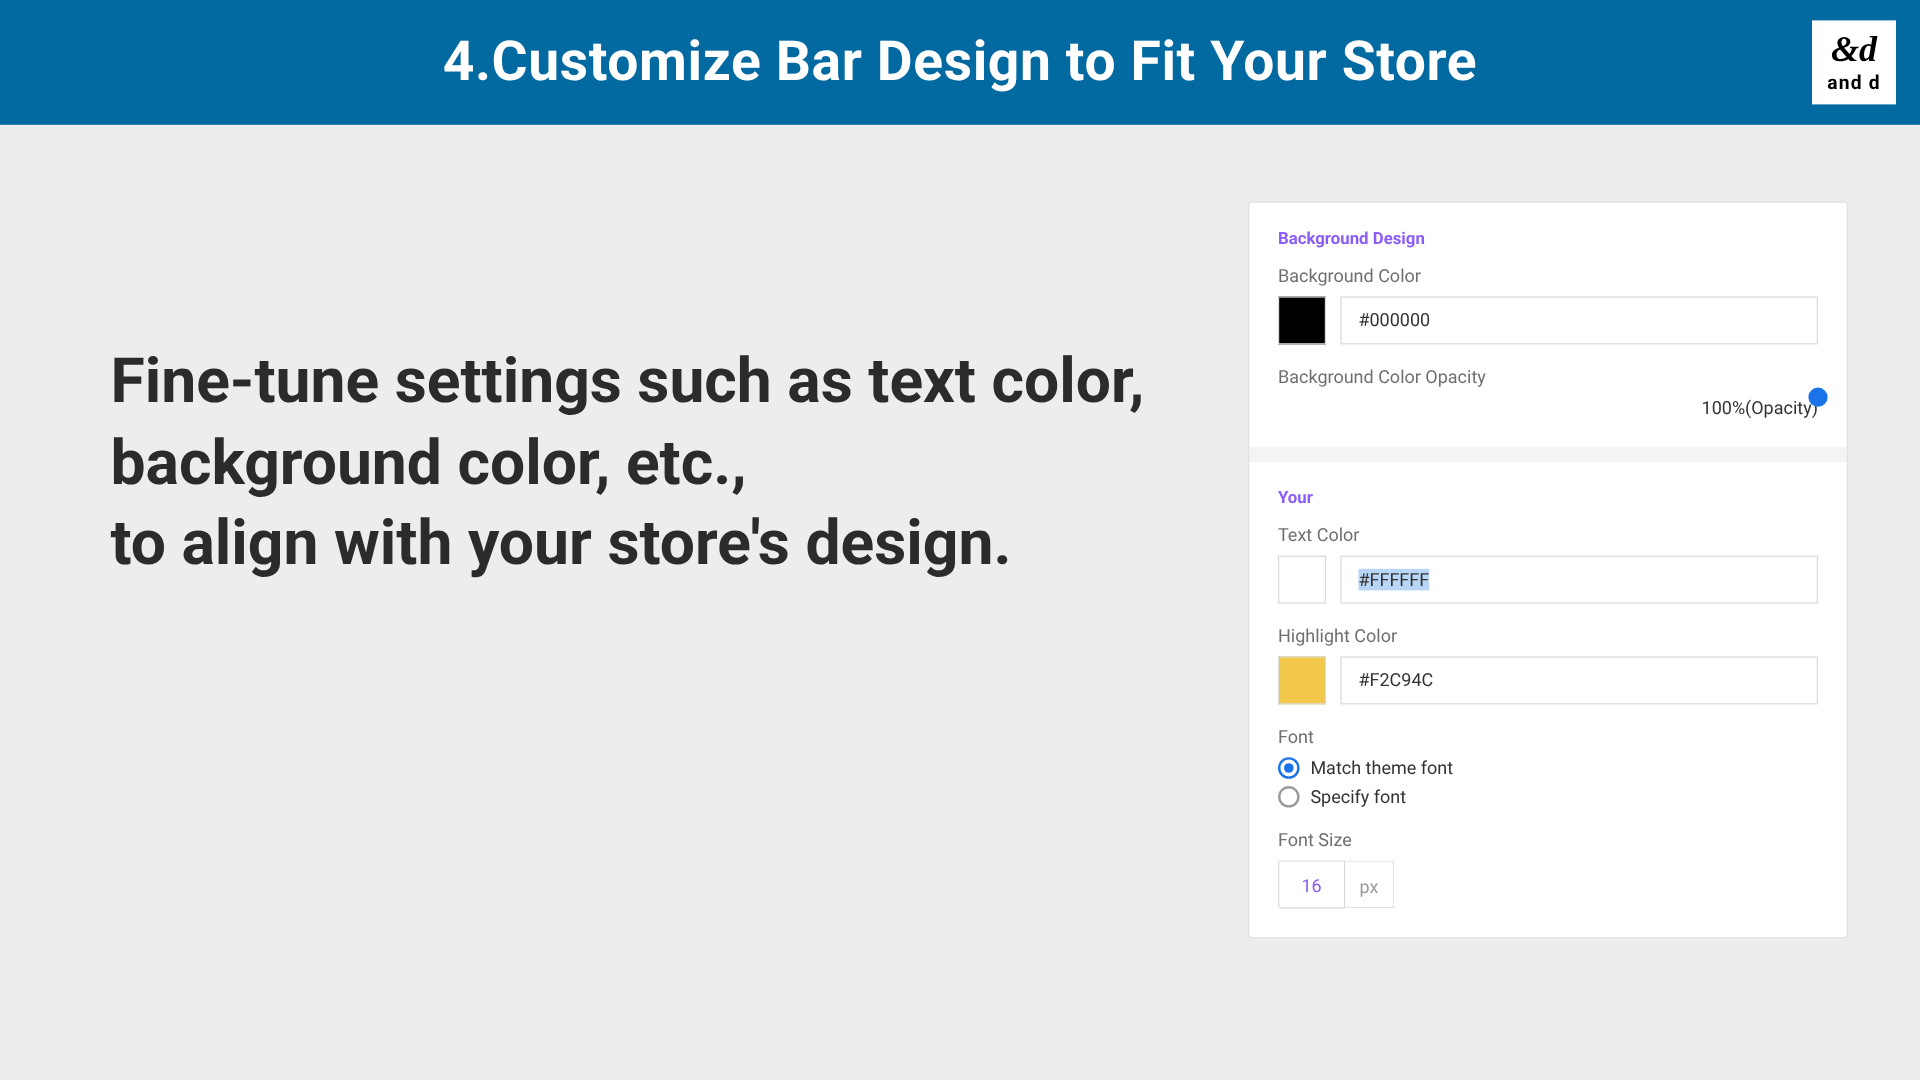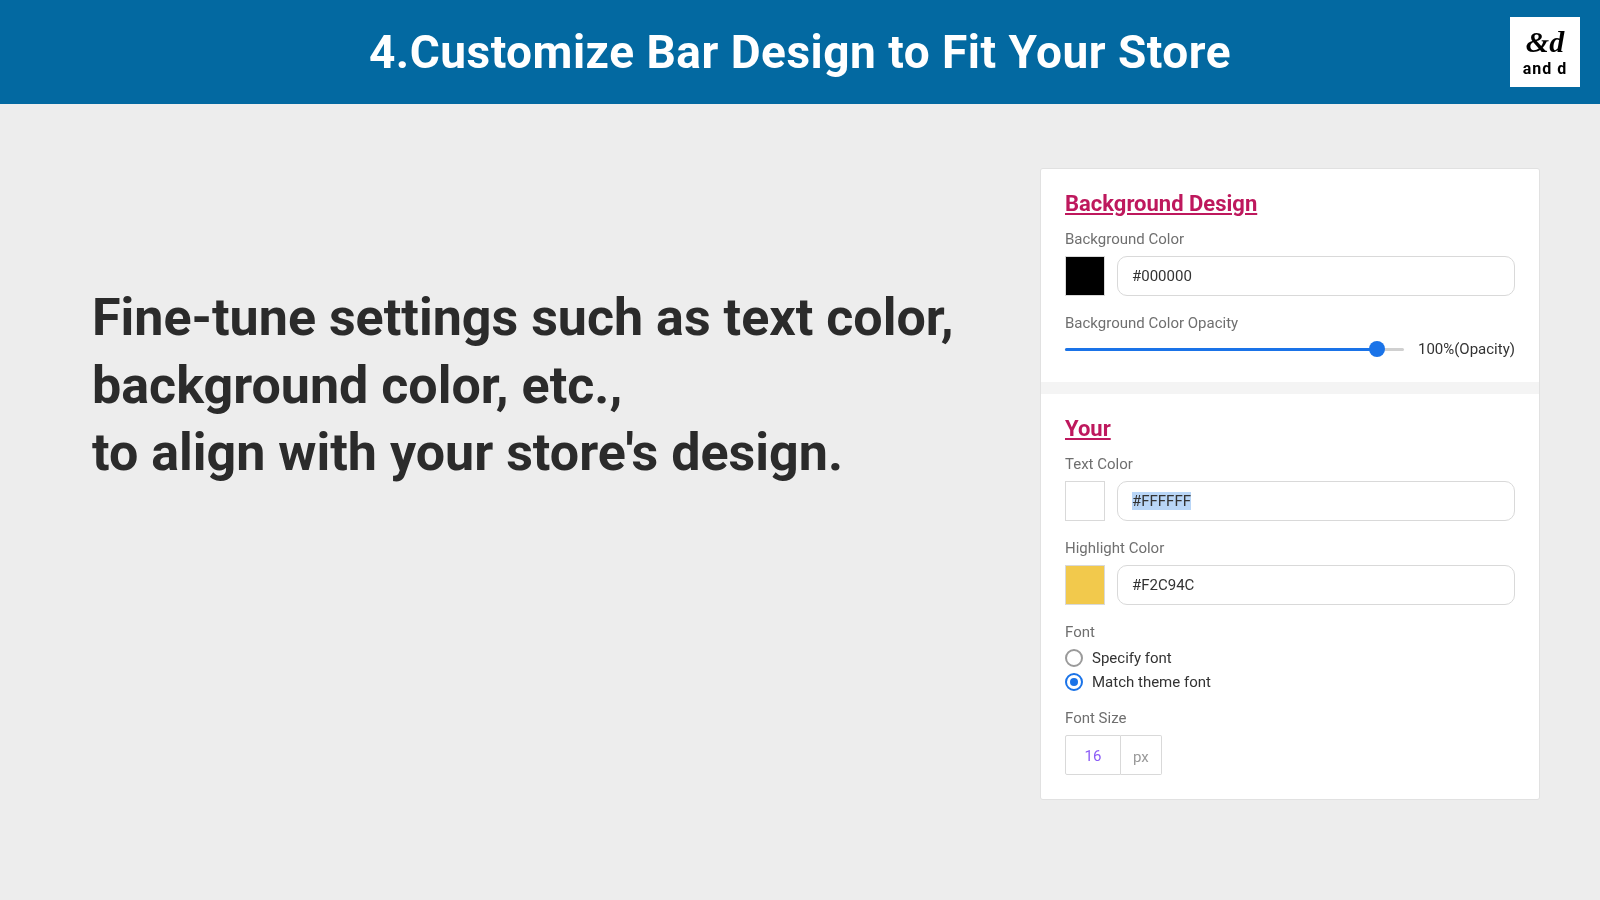--- a/index.html
+++ b/index.html
@@ -75,25 +75,24 @@
   }
   .panel {
     background: #ffffff;
     padding: 22px 24px 24px 24px;
   }
   .sep {
     height: 12px;
     background: #f4f4f4;
   }
   .panel-title {
-    font-size: 22px;
+    font-size: 14px;
     font-weight: 700;
-    color: #be185d;
+    color: #8b5cf6;
     margin-bottom: 14px;
-    text-decoration: underline;
   }
   .field-label {
     font-size: 15px;
     color: #6f6f6f;
     margin-bottom: 8px;
   }
   .color-row {
     display: flex;
     align-items: stretch;
     gap: 12px;
@@ -102,35 +101,36 @@
   .swatch {
     width: 40px;
     height: 40px;
     border: 1px solid #d9d9d9;
     flex-shrink: 0;
   }
   .color-input {
     flex: 1;
     height: 40px;
     border: 1px solid #d9d9d9;
-    border-radius: 10px;
+    border-radius: 0;
     padding: 0 14px;
     font-size: 15px;
     color: #333;
     background: #fff;
     display: flex;
     align-items: center;
   }
   .color-input.selected span {
     background: #b9d6f7;
   }
   .slider-row {
     display: flex;
-    align-items: flex-start;
-    gap: 14px;
+    align-items: flex-end;
+    gap: 0;
+    flex-direction: column;
   }
   .slider-track-wrap {
     flex: 1;
     position: relative;
     height: 18px;
     display: flex;
     align-items: center;
   }
   .slider-track {
     position: absolute;
@@ -276,29 +276,29 @@
         <div class="color-row">
           <div class="swatch" style="background:#F2C94C"></div>
           <div class="color-input">
               <span>#F2C94C</span>
             </div>
         </div>
 
         <div class="field-label">Font</div>
         <div class="radio-group">
           <div class="radio-row">
-            <div class="radio-outer"></div>
-            <span>Specify font</span>
-          </div>
-          <div class="radio-row">
             <div class="radio-outer checked">
                 <div class="radio-inner"></div>
               </div>
             <span>Match theme font</span>
           </div>
+          <div class="radio-row">
+            <div class="radio-outer"></div>
+            <span>Specify font</span>
+          </div>
         </div>
 
         <div class="field-label">Font Size</div>
         <div class="fontsize-row">
           <div class="fontsize-input">16</div>
           <div class="fontsize-unit">px</div>
         </div>
       </div>
 
     </div>

